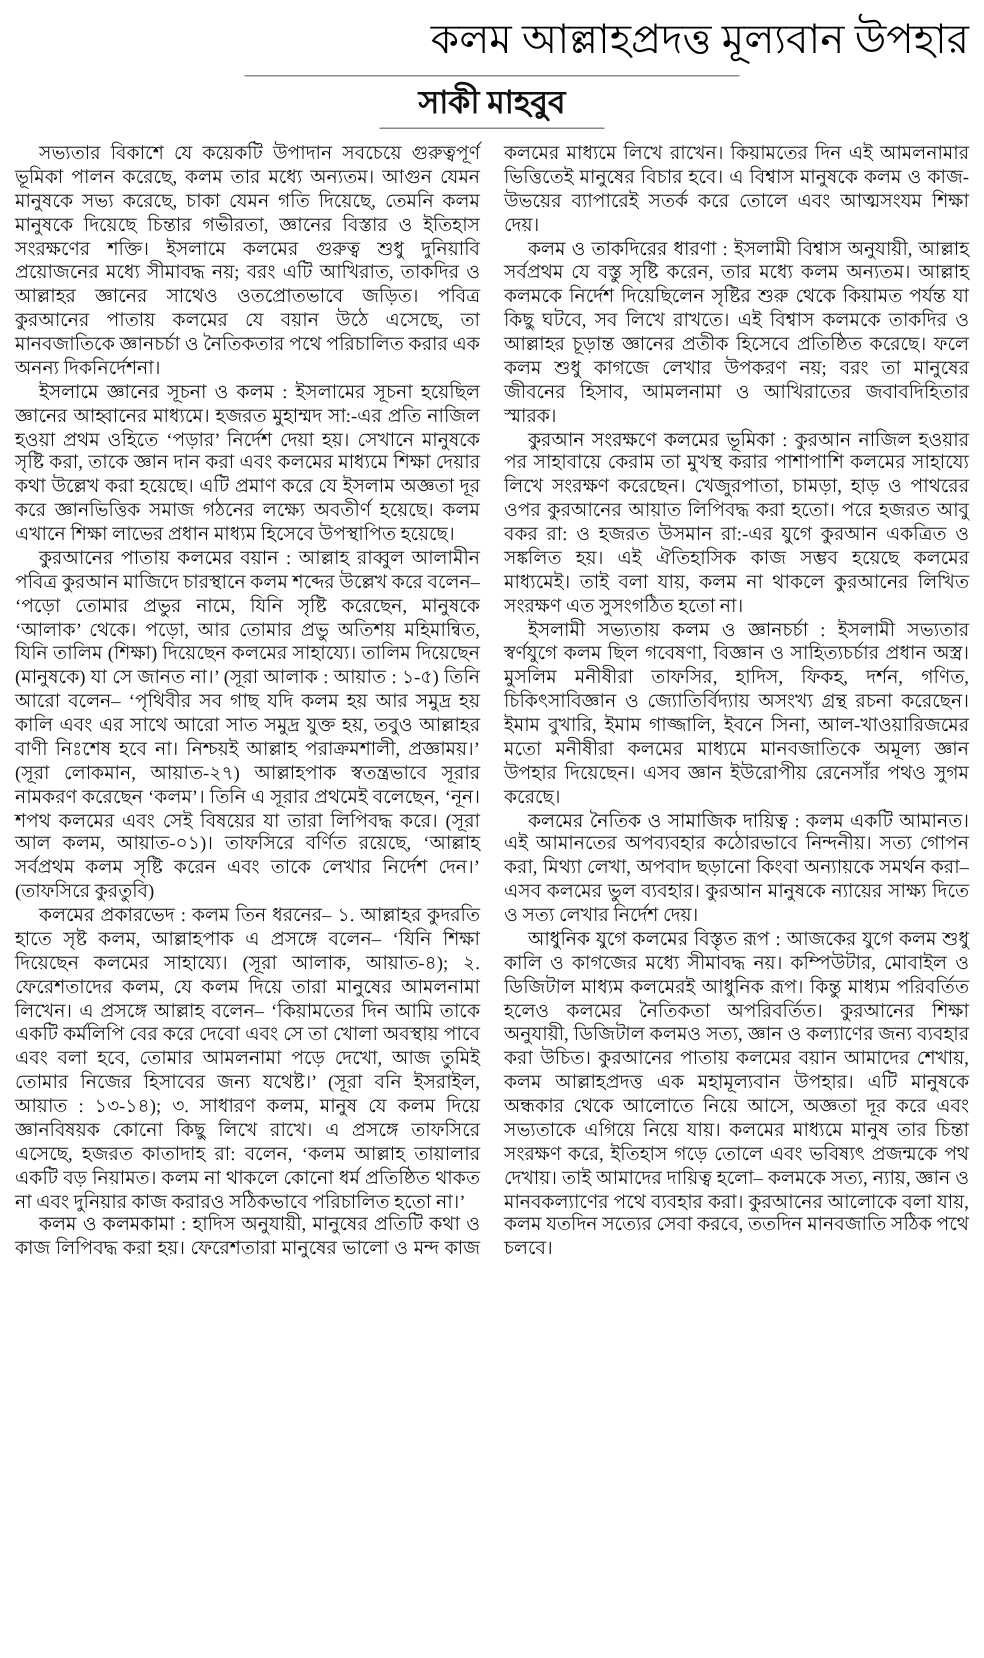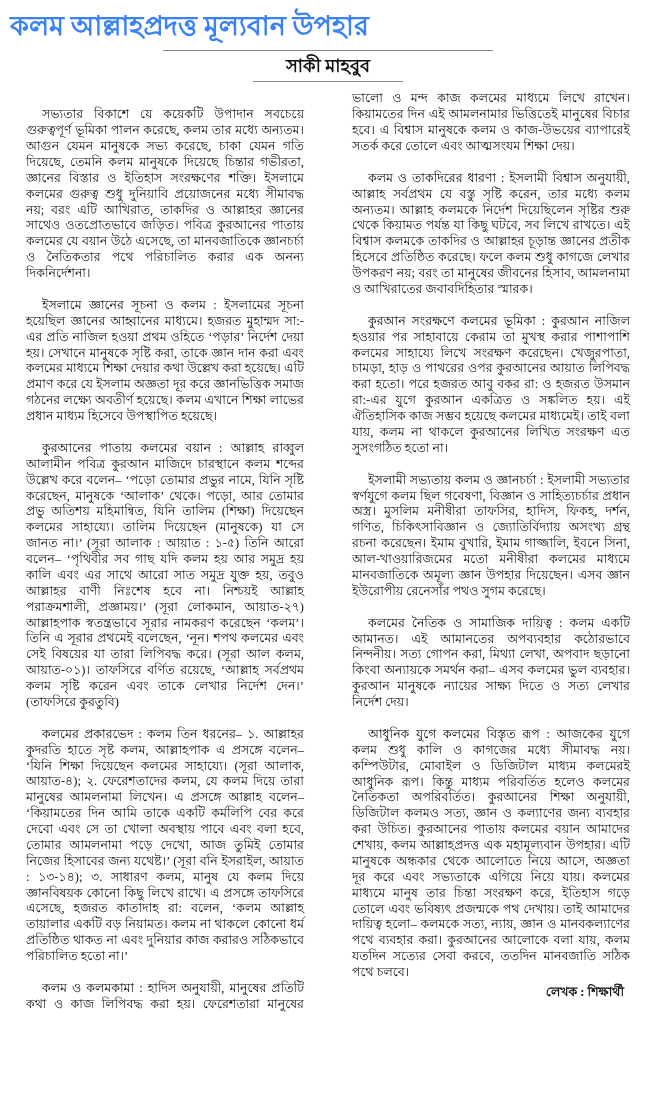--- a/index.html
+++ b/index.html
@@ -7,56 +7,56 @@
   body {
     width: 656px;
     height: 1105px;
     overflow: hidden;
     margin: 0 auto;
     padding: 8px 10px 4px 10px;
     font-family: "Liberation Serif", "DejaVu Serif", serif;
     color: #1a1a1a;
   }
   .title {
-    text-align: left;
+    text-align: right;
     font-size: 27px;
-    font-weight: 700;
-    color: #3b82f6;
+    font-weight: 400;
+    color: #000000;
     line-height: 1.25;
     margin-top: 2px;
   }
   .rule {
     border: 0;
     border-top: 1px solid #8a8a8a;
     height: 0;
     margin: 6px auto 4px auto;
   }
   .rule-wide { width: 330px; }
   .rule-narrow { width: 150px; margin-top: 4px; }
   .author {
     text-align: center;
-    font-size: 18px;
+    font-size: 21px;
     font-weight: 700;
     color: #111111;
     line-height: 1.25;
     margin-top: 3px;
   }
   .columns {
     margin-top: 9px;
     column-count: 2;
     column-gap: 16px;
     column-fill: balance;
     text-align: justify;
     font-size: 12.5px;
     line-height: 1.27;
     color: #141414;
   }
   .para {
     text-indent: 16px;
-    margin: 16px;
+    margin: 0;
   }
   .run-in { font-weight: 400; color: #0c0c0c; }
   .signature {
     text-align: right;
     text-indent: 0;
     font-weight: 700;
     margin-top: 4px;
     padding-right: 6px;
   }
 </style>
@@ -76,15 +76,14 @@
         <p class="para"><span class="run-in">ইসলামে জ্ঞানের সূচনা ও কলম : </span><span>ইসলামের সূচনা হয়েছিল জ্ঞানের আহ্বানের মাধ্যমে। হজরত মুহাম্মদ সা:-এর প্রতি নাজিল হওয়া প্রথম ওহিতে ‘পড়ার’ নির্দেশ দেয়া হয়। সেখানে মানুষকে সৃষ্টি করা, তাকে জ্ঞান দান করা এবং কলমের মাধ্যমে শিক্ষা দেয়ার কথা উল্লেখ করা হয়েছে। এটি প্রমাণ করে যে ইসলাম অজ্ঞতা দূর করে জ্ঞানভিত্তিক সমাজ গঠনের লক্ষ্যে অবতীর্ণ হয়েছে। কলম এখানে শিক্ষা লাভের প্রধান মাধ্যম হিসেবে উপস্থাপিত হয়েছে।</span></p>
         <p class="para"><span class="run-in">কুরআনের পাতায় কলমের বয়ান : </span><span>আল্লাহ রাব্বুল আলামীন পবিত্র কুরআন মাজিদে চারস্থানে কলম শব্দের উল্লেখ করে বলেন– ‘পড়ো তোমার প্রভুর নামে, যিনি সৃষ্টি করেছেন, মানুষকে ‘আলাক’ থেকে। পড়ো, আর তোমার প্রভু অতিশয় মহিমান্বিত, যিনি তালিম (শিক্ষা) দিয়েছেন কলমের সাহায্যে। তালিম দিয়েছেন (মানুষকে) যা সে জানত না।’ (সূরা আলাক : আয়াত : ১-৫) তিনি আরো বলেন– ‘পৃথিবীর সব গাছ যদি কলম হয় আর সমুদ্র হয় কালি এবং এর সাথে আরো সাত সমুদ্র যুক্ত হয়, তবুও আল্লাহর বাণী নিঃশেষ হবে না। নিশ্চয়ই আল্লাহ পরাক্রমশালী, প্রজ্ঞাময়।’ (সূরা লোকমান, আয়াত-২৭) আল্লাহপাক স্বতন্ত্রভাবে সূরার নামকরণ করেছেন ‘কলম’। তিনি এ সূরার প্রথমেই বলেছেন, ‘নূন। শপথ কলমের এবং সেই বিষয়ের যা তারা লিপিবদ্ধ করে। (সূরা আল কলম, আয়াত-০১)। তাফসিরে বর্ণিত রয়েছে, ‘আল্লাহ সর্বপ্রথম কলম সৃষ্টি করেন এবং তাকে লেখার নির্দেশ দেন।’ (তাফসিরে কুরতুবি)</span></p>
         <p class="para"><span class="run-in">কলমের প্রকারভেদ : </span><span>কলম তিন ধরনের– ১. আল্লাহর কুদরতি হাতে সৃষ্ট কলম, আল্লাহপাক এ প্রসঙ্গে বলেন– ‘যিনি শিক্ষা দিয়েছেন কলমের সাহায্যে। (সূরা আলাক, আয়াত-৪); ২. ফেরেশতাদের কলম, যে কলম দিয়ে তারা মানুষের আমলনামা লিখেন। এ প্রসঙ্গে আল্লাহ বলেন– ‘কিয়ামতের দিন আমি তাকে একটি কর্মলিপি বের করে দেবো এবং সে তা খোলা অবস্থায় পাবে এবং বলা হবে, তোমার আমলনামা পড়ে দেখো, আজ তুমিই তোমার নিজের হিসাবের জন্য যথেষ্ট।’ (সূরা বনি ইসরাইল, আয়াত : ১৩-১৪); ৩. সাধারণ কলম, মানুষ যে কলম দিয়ে জ্ঞানবিষয়ক কোনো কিছু লিখে রাখে। এ প্রসঙ্গে তাফসিরে এসেছে, হজরত কাতাদাহ রা: বলেন, ‘কলম আল্লাহ তায়ালার একটি বড় নিয়ামত। কলম না থাকলে কোনো ধর্ম প্রতিষ্ঠিত থাকত না এবং দুনিয়ার কাজ করারও সঠিকভাবে পরিচালিত হতো না।’</span></p>
         <p class="para"><span class="run-in">কলম ও কলমকামা : </span><span>হাদিস অনুযায়ী, মানুষের প্রতিটি কথা ও কাজ লিপিবদ্ধ করা হয়। ফেরেশতারা মানুষের ভালো ও মন্দ কাজ কলমের মাধ্যমে লিখে রাখেন। কিয়ামতের দিন এই আমলনামার ভিত্তিতেই মানুষের বিচার হবে। এ বিশ্বাস মানুষকে কলম ও কাজ-উভয়ের ব্যাপারেই সতর্ক করে তোলে এবং আত্মসংযম শিক্ষা দেয়।</span></p>
         <p class="para"><span class="run-in">কলম ও তাকদিরের ধারণা : </span><span>ইসলামী বিশ্বাস অনুযায়ী, আল্লাহ সর্বপ্রথম যে বস্তু সৃষ্টি করেন, তার মধ্যে কলম অন্যতম। আল্লাহ কলমকে নির্দেশ দিয়েছিলেন সৃষ্টির শুরু থেকে কিয়ামত পর্যন্ত যা কিছু ঘটবে, সব লিখে রাখতে। এই বিশ্বাস কলমকে তাকদির ও আল্লাহর চূড়ান্ত জ্ঞানের প্রতীক হিসেবে প্রতিষ্ঠিত করেছে। ফলে কলম শুধু কাগজে লেখার উপকরণ নয়; বরং তা মানুষের জীবনের হিসাব, আমলনামা ও আখিরাতের জবাবদিহিতার স্মারক।</span></p>
         <p class="para"><span class="run-in">কুরআন সংরক্ষণে কলমের ভূমিকা : </span><span>কুরআন নাজিল হওয়ার পর সাহাবায়ে কেরাম তা মুখস্থ করার পাশাপাশি কলমের সাহায্যে লিখে সংরক্ষণ করেছেন। খেজুরপাতা, চামড়া, হাড় ও পাথরের ওপর কুরআনের আয়াত লিপিবদ্ধ করা হতো। পরে হজরত আবু বকর রা: ও হজরত উসমান রা:-এর যুগে কুরআন একত্রিত ও সঙ্কলিত হয়। এই ঐতিহাসিক কাজ সম্ভব হয়েছে কলমের মাধ্যমেই। তাই বলা যায়, কলম না থাকলে কুরআনের লিখিত সংরক্ষণ এত সুসংগঠিত হতো না।</span></p>
         <p class="para"><span class="run-in">ইসলামী সভ্যতায় কলম ও জ্ঞানচর্চা : </span><span>ইসলামী সভ্যতার স্বর্ণযুগে কলম ছিল গবেষণা, বিজ্ঞান ও সাহিত্যচর্চার প্রধান অস্ত্র। মুসলিম মনীষীরা তাফসির, হাদিস, ফিকহ, দর্শন, গণিত, চিকিৎসাবিজ্ঞান ও জ্যোতির্বিদ্যায় অসংখ্য গ্রন্থ রচনা করেছেন। ইমাম বুখারি, ইমাম গাজ্জালি, ইবনে সিনা, আল-খাওয়ারিজমের মতো মনীষীরা কলমের মাধ্যমে মানবজাতিকে অমূল্য জ্ঞান উপহার দিয়েছেন। এসব জ্ঞান ইউরোপীয় রেনেসাঁর পথও সুগম করেছে।</span></p>
         <p class="para"><span class="run-in">কলমের নৈতিক ও সামাজিক দায়িত্ব : </span><span>কলম একটি আমানত। এই আমানতের অপব্যবহার কঠোরভাবে নিন্দনীয়। সত্য গোপন করা, মিথ্যা লেখা, অপবাদ ছড়ানো কিংবা অন্যায়কে সমর্থন করা– এসব কলমের ভুল ব্যবহার। কুরআন মানুষকে ন্যায়ের সাক্ষ্য দিতে ও সত্য লেখার নির্দেশ দেয়।</span></p>
         <p class="para"><span class="run-in">আধুনিক যুগে কলমের বিস্তৃত রূপ : </span><span>আজকের যুগে কলম শুধু কালি ও কাগজের মধ্যে সীমাবদ্ধ নয়। কম্পিউটার, মোবাইল ও ডিজিটাল মাধ্যম কলমেরই আধুনিক রূপ। কিন্তু মাধ্যম পরিবর্তিত হলেও কলমের নৈতিকতা অপরিবর্তিত। কুরআনের শিক্ষা অনুযায়ী, ডিজিটাল কলমও সত্য, জ্ঞান ও কল্যাণের জন্য ব্যবহার করা উচিত। কুরআনের পাতায় কলমের বয়ান আমাদের শেখায়, কলম আল্লাহপ্রদত্ত এক মহামূল্যবান উপহার। এটি মানুষকে অন্ধকার থেকে আলোতে নিয়ে আসে, অজ্ঞতা দূর করে এবং সভ্যতাকে এগিয়ে নিয়ে যায়। কলমের মাধ্যমে মানুষ তার চিন্তা সংরক্ষণ করে, ইতিহাস গড়ে তোলে এবং ভবিষ্যৎ প্রজন্মকে পথ দেখায়। তাই আমাদের দায়িত্ব হলো– কলমকে সত্য, ন্যায়, জ্ঞান ও মানবকল্যাণের পথে ব্যবহার করা। কুরআনের আলোকে বলা যায়, কলম যতদিন সত্যের সেবা করবে, ততদিন মানবজাতি সঠিক পথে চলবে।</span></p>
       </div>
-    <p class="para signature">লেখক : শিক্ষার্থী</p>
   </div>
 </div>
 
 </body></html>

